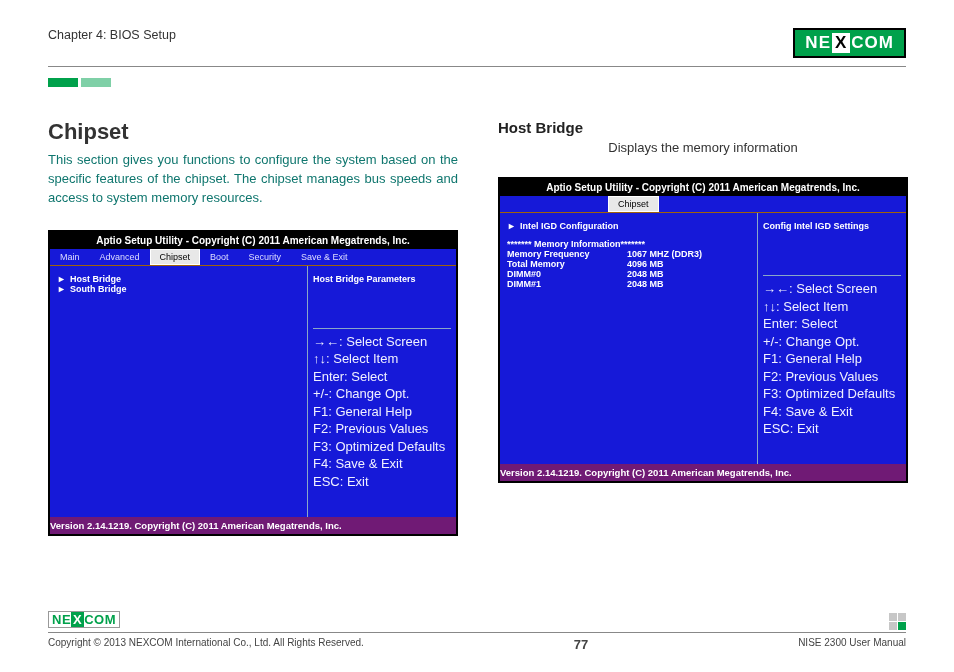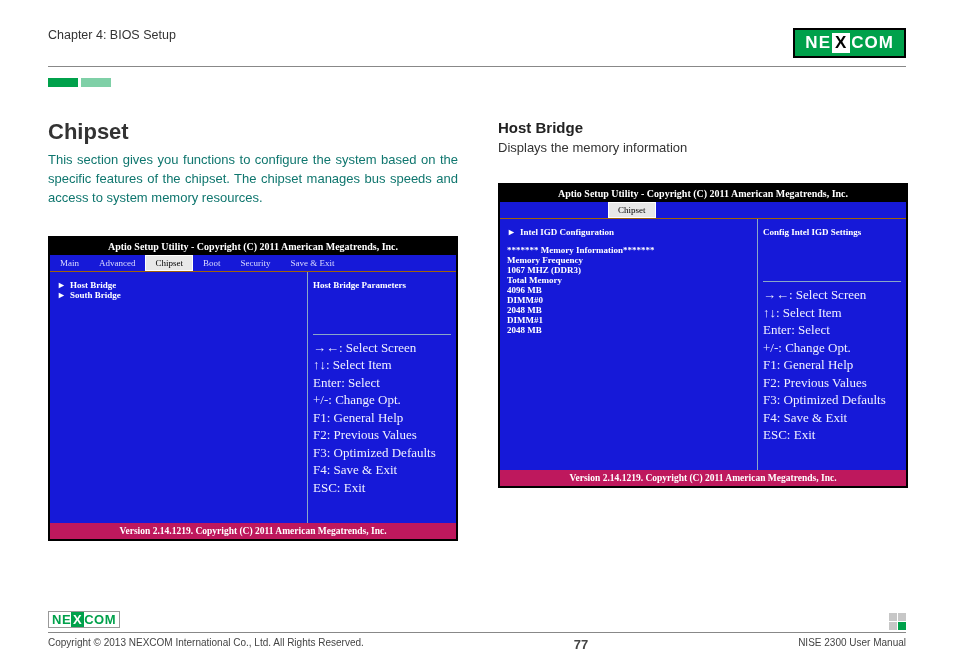--- a/index.html
+++ b/index.html
@@ -24,28 +24,28 @@
   .green-tabs { margin-top: 6px; }
   .green-tab { display:inline-block; width:30px; height:9px; background:#00a14b; margin-right:3px; }
   .green-tab.light { background:#7fd0a7; }
 
   .columns { display:flex; gap:40px; margin-top:28px; }
   .col { flex:1; }
 
   h1.chipset { font-size:22px; font-weight:bold; color:#333; margin-bottom:6px; }
   h2.host { font-size:15px; font-weight:bold; color:#222; margin-bottom:4px; }
   .para { font-size:13px; color:#0f766e; line-height:1.45; text-align:justify; }
-  .para2 { font-size:13px; color:#333; margin-bottom:14px; }
+  .para2 { font-size:13px; color:#333; margin-bottom:14px;text-align:center; }
 
   
   .bios {
     width: 410px;
     border: 2px solid #000;
-    font-family: Liberation Serif, serif;
-    margin-top: 28px;
+    font-family: Liberation Sans, sans-serif;
+    margin-top: 22px;
   }
   .bios-title {
     background:#000; color:#fff; text-align:center;
     font-size:10px; font-weight:bold; padding:3px 0;
   }
   .bios-tabs {
     background:#1619d8; display:flex; font-size:9px; font-weight:normal;
   }
   .bios-tab { color:#ddf; padding:3px 10px; }
   .bios-tab.active {
@@ -59,29 +59,29 @@
   }
   .bios-left {
     flex: 0 0 258px; padding:8px 7px; border-right:1px solid #8aa7c7;
     color:#fff; font-size:9px; font-weight:bold;
   }
   .bios-right {
     flex:1; padding:8px 5px; color:#fff; font-size:9px; font-weight:bold;
   }
   .menu-item { color:#fff; white-space:nowrap; }
   .menu-item .tri { color:#fff; margin-right:4px; }
-  .info-row { display:flex;flex-direction:column; }
+  .info-row { display:flex; }
   .info-label { width:120px; }
   .info-val { }
   .right-help-title { color:#fff; margin-bottom:2px; }
   .right-hr { border-top:1px solid #8aa7c7; margin:4px 0; }
   .help-keys { font-size:13px; line-height:1.35; color:#f0f0ff; font-weight:normal; margin-top:44px; }
   .help-keys div { white-space:nowrap; }
   .bios-footer {
-    background:#be185d; color:#fff; text-align:center;
+    background:#701a75; color:#fff; 
     font-size:9.5px; font-weight:bold; padding:3px 0;
   }
 
   
   .bottom {
     position:absolute; left:48px; right:48px; bottom:20px;
   }
   .bottom-hr { border:none; border-top:1px solid #888; margin-bottom:4px; }
   .bottom-row { display:flex; justify-content:space-between; align-items:flex-start; font-size:10px; color:#444; }
   .logo-small {

